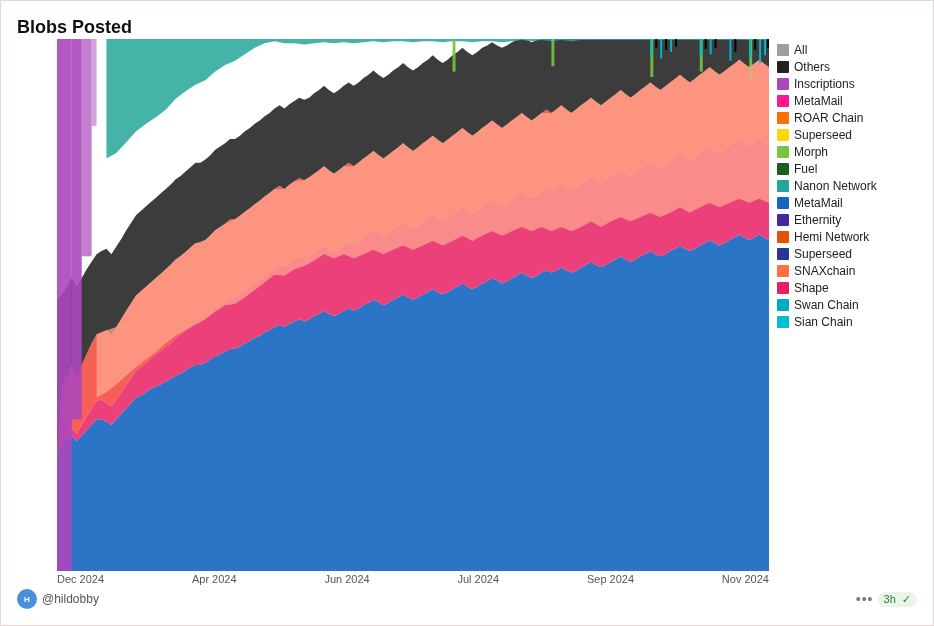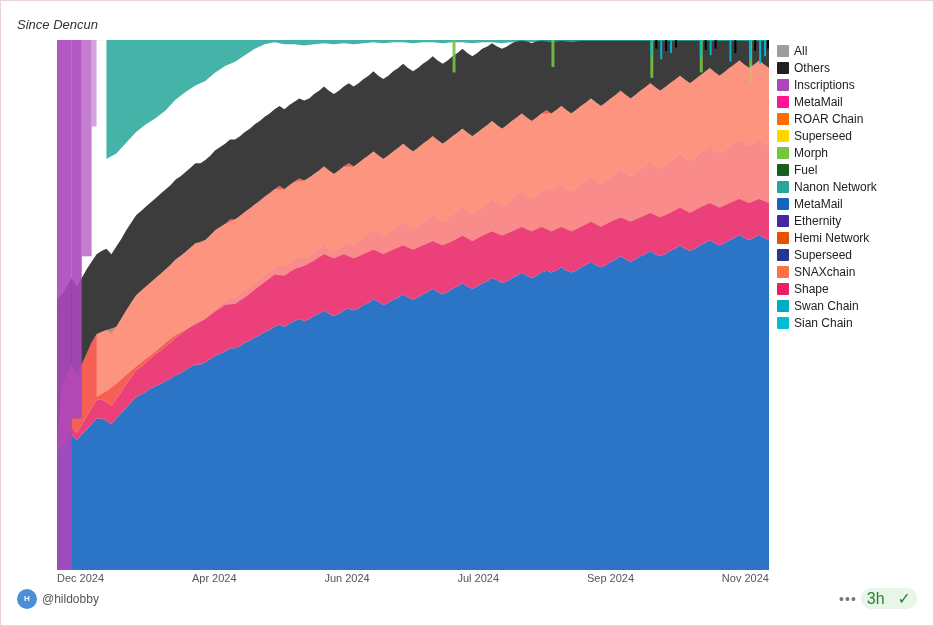--- a/index.html
+++ b/index.html
@@ -139,35 +139,35 @@
     .dots-icon {
       font-size: 14px;
       letter-spacing: 1px;
       color: #777;
     }
     .time-badge {
       background: #e8f5e9;
       color: #2e7d32;
       padding: 1px 6px;
       border-radius: 10px;
-      font-size: 16px;
+      font-size: 11px;
       display: flex;
       align-items: center;
-      gap: 13px;
+      gap: 6px;
     }
     .grid-line {
       stroke: #e0e0e0;
       stroke-width: 0.5;
     }
   </style>
 </head>
 <body>
 
 <div class="container">
-  <div class="subtitle">Since Dencun</div>
+  <div class="title">Blobs Posted</div>
 
   <div class="chart-area">
     <div class="chart-wrapper">
       <div class="chart-canvas-area">
         <svg class="chart-svg" viewBox="0 0 720 490" preserveAspectRatio="none">
 
           <line x1="0" y1="0" x2="720" y2="0" class="grid-line"></line>
           <line x1="0" y1="245" x2="720" y2="245" class="grid-line"></line>
           <line x1="0" y1="490" x2="720" y2="490" class="grid-line"></line>
 

